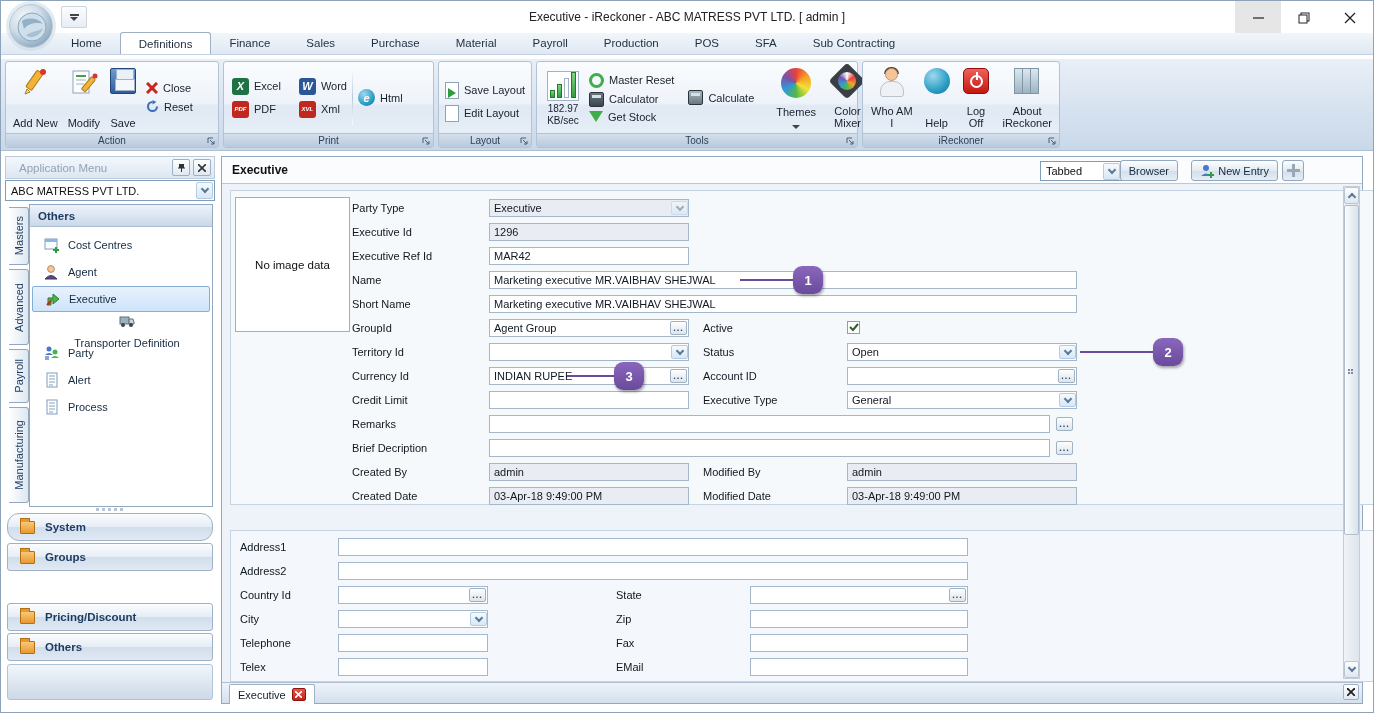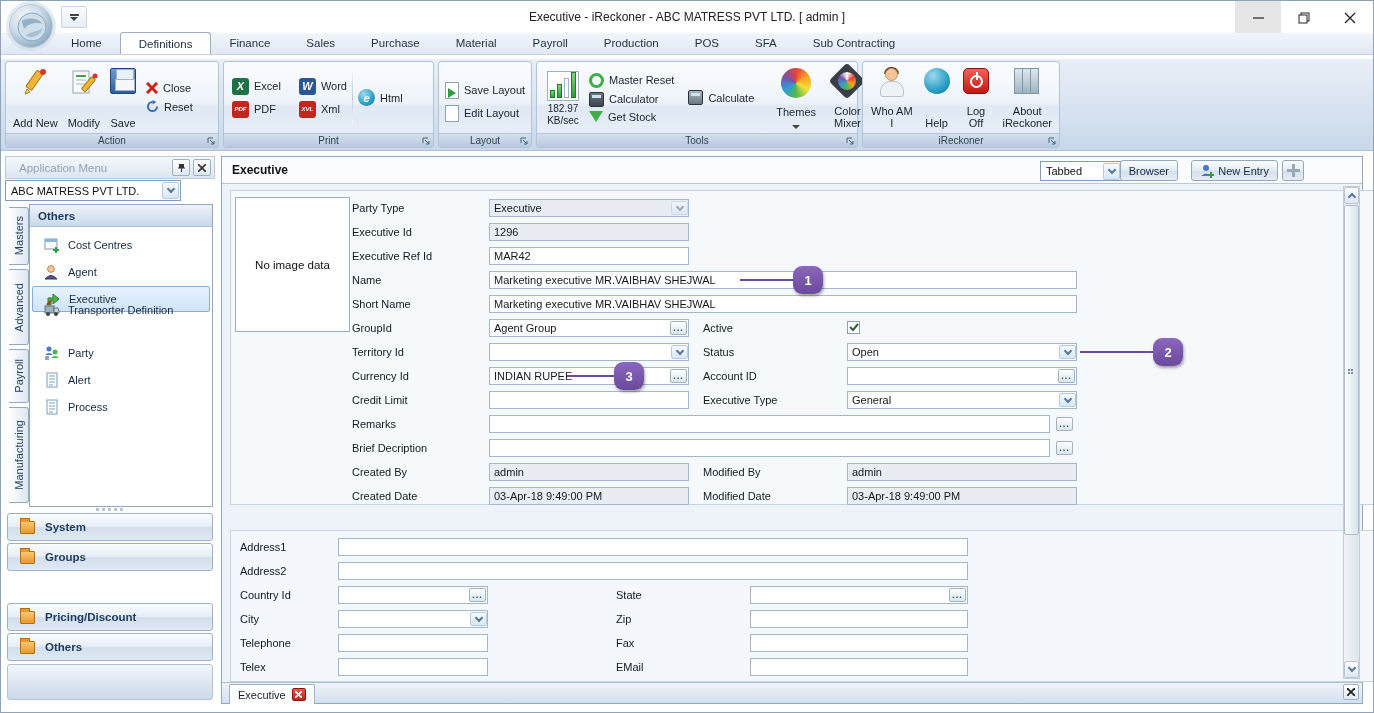--- a/index.html
+++ b/index.html
@@ -59,21 +59,21 @@
   .books-ico i{position:absolute;top:0;width:9px;height:26px;background:linear-gradient(#dde7ee,#9fb4c2);border:1px solid #7e96a6;}
   .floppy{width:26px;height:26px;background:linear-gradient(#6f9bd2,#2d5d9e);border:1px solid #1f4878;border-radius:2px;position:relative;}
   .floppy::before{content:"";position:absolute;left:5px;top:0;width:16px;height:9px;background:#e9f0f7;border:1px solid #9fb4c8;}
   .floppy::after{content:"";position:absolute;left:4px;bottom:2px;width:18px;height:10px;background:#f4f8fb;border:1px solid #9fb4c8;}
   .pageico{width:14px;height:17px;background:#fff;border:1px solid #8fa3b6;flex:none;position:relative;}
   .pageico.green::after{content:"";position:absolute;left:2px;top:5px;width:0;height:0;border-top:5px solid transparent;border-bottom:5px solid transparent;border-left:8px solid #2f9e3f;}
   
   .sb-header{position:absolute;left:4px;top:155px;width:210px;height:23px;background:linear-gradient(#f4f8fc,#dce6f1);border:1px solid #bccbdb;display:flex;align-items:center;}
   .sb-header .t{font-size:11.5px;color:#93a2b4;padding-left:13px;flex:1;}
   .sb-tool{width:18px;height:17px;border:1px solid #9fb0c2;background:linear-gradient(#fff,#dfe8f1);border-radius:2px;margin-right:3px;display:flex;align-items:center;justify-content:center;}
-  .sb-combo{position:absolute;left:4px;top:179px;width:176px;height:21px;background:#fff;border:1px solid #7f9db9;display:flex;align-items:center;}
+  .sb-combo{position:absolute;left:4px;top:179px;width:210px;height:21px;background:#fff;border:1px solid #7f9db9;display:flex;align-items:center;}
   .sb-combo .t{flex:1;font-size:11px;color:#111;padding-left:5px;}
   .combo-arrow{width:17px;height:17px;margin-right:1px;border:1px solid #b5cbe3;border-radius:2px;background:linear-gradient(#f6fafd,#d8e7f5);display:flex;align-items:center;justify-content:center;}
   .chev{width:6px;height:6px;border-right:2px solid #5c7998;border-bottom:2px solid #5c7998;transform:rotate(45deg);margin-top:-3px;}
   .vtab{position:absolute;left:8px;width:20px;border:1px solid #93a8bf;border-left:none;background:linear-gradient(90deg,#ffffff,#dde7f1);border-radius:0 3px 3px 0;display:flex;align-items:center;justify-content:center;}
   .vtab span{writing-mode:vertical-rl;transform:rotate(180deg);font-size:11px;color:#1c3a5e;}
   .sb-panel{position:absolute;left:28px;top:203px;width:184px;height:303px;background:#fff;border:1px solid #93a8bf;}
   .sb-sect{height:22px;background:linear-gradient(#eef3fa,#c9d8ea);border-bottom:1px solid #aebfd2;display:flex;align-items:center;padding-left:8px;font-size:11.5px;font-weight:bold;color:#1c3a5e;}
   .sb-item{position:absolute;left:2px;width:178px;height:26px;display:flex;align-items:center;gap:8px;padding-left:12px;font-size:11px;color:#152a40;}
   .sb-item.sel{background:linear-gradient(#e8f2fd,#cfe4fa);border:1px solid #86aed9;border-radius:2px;}
   .mini{width:16px;height:16px;flex:none;position:relative;}
@@ -456,21 +456,21 @@
     </div>
     <div class="sb-item sel" style="top:81px;">
       <span class="mini">
         <svg width="16" height="16">
             <path d="M3 14 V7 h5 V3 l6 5 -6 5 V9 H6 v5 z" fill="#4ab54a" stroke="#2c7c2c"></path>
             <path d="M2 14 l4 -4" stroke="#c8251b" stroke-width="2"></path>
           </svg>
       </span>
       <span>Executive</span>
     </div>
-    <div class="sb-item" style="top:92px;">
+    <div class="sb-item" style="top:108px;flex-direction:column;">
       <span class="mini">
         <svg width="16" height="16">
             <rect x="1" y="4" width="9" height="7" fill="#9fb0bd" stroke="#5f7280"></rect>
             <path d="M10 6 h4 l1 3 v2 h-5 z" fill="#c8d4dd" stroke="#5f7280"></path>
             <circle cx="4" cy="12" r="2" fill="#3c454d"></circle>
             <circle cx="12" cy="12" r="2" fill="#3c454d"></circle>
           </svg>
       </span>
       <span>Transporter Definition</span>
     </div>
@@ -513,21 +513,21 @@
   </div>
 
   <div class="sb-splitter">
       <i></i>
       <i></i>
       <i></i>
       <i></i>
       <i></i>
     </div>
 
-  <div class="sb-group" style="top:512px;">
+  <div class="sb-group" style="top:512px;border-radius:12px;">
     <span class="folder"></span>
       <span>System</span>
   </div>
   <div class="sb-group" style="top:542px;">
     <span class="folder"></span>
       <span>Groups</span>
   </div>
   <div class="sb-group" style="top:602px;">
     <span class="folder"></span>
       <span>Pricing/Discount</span>

